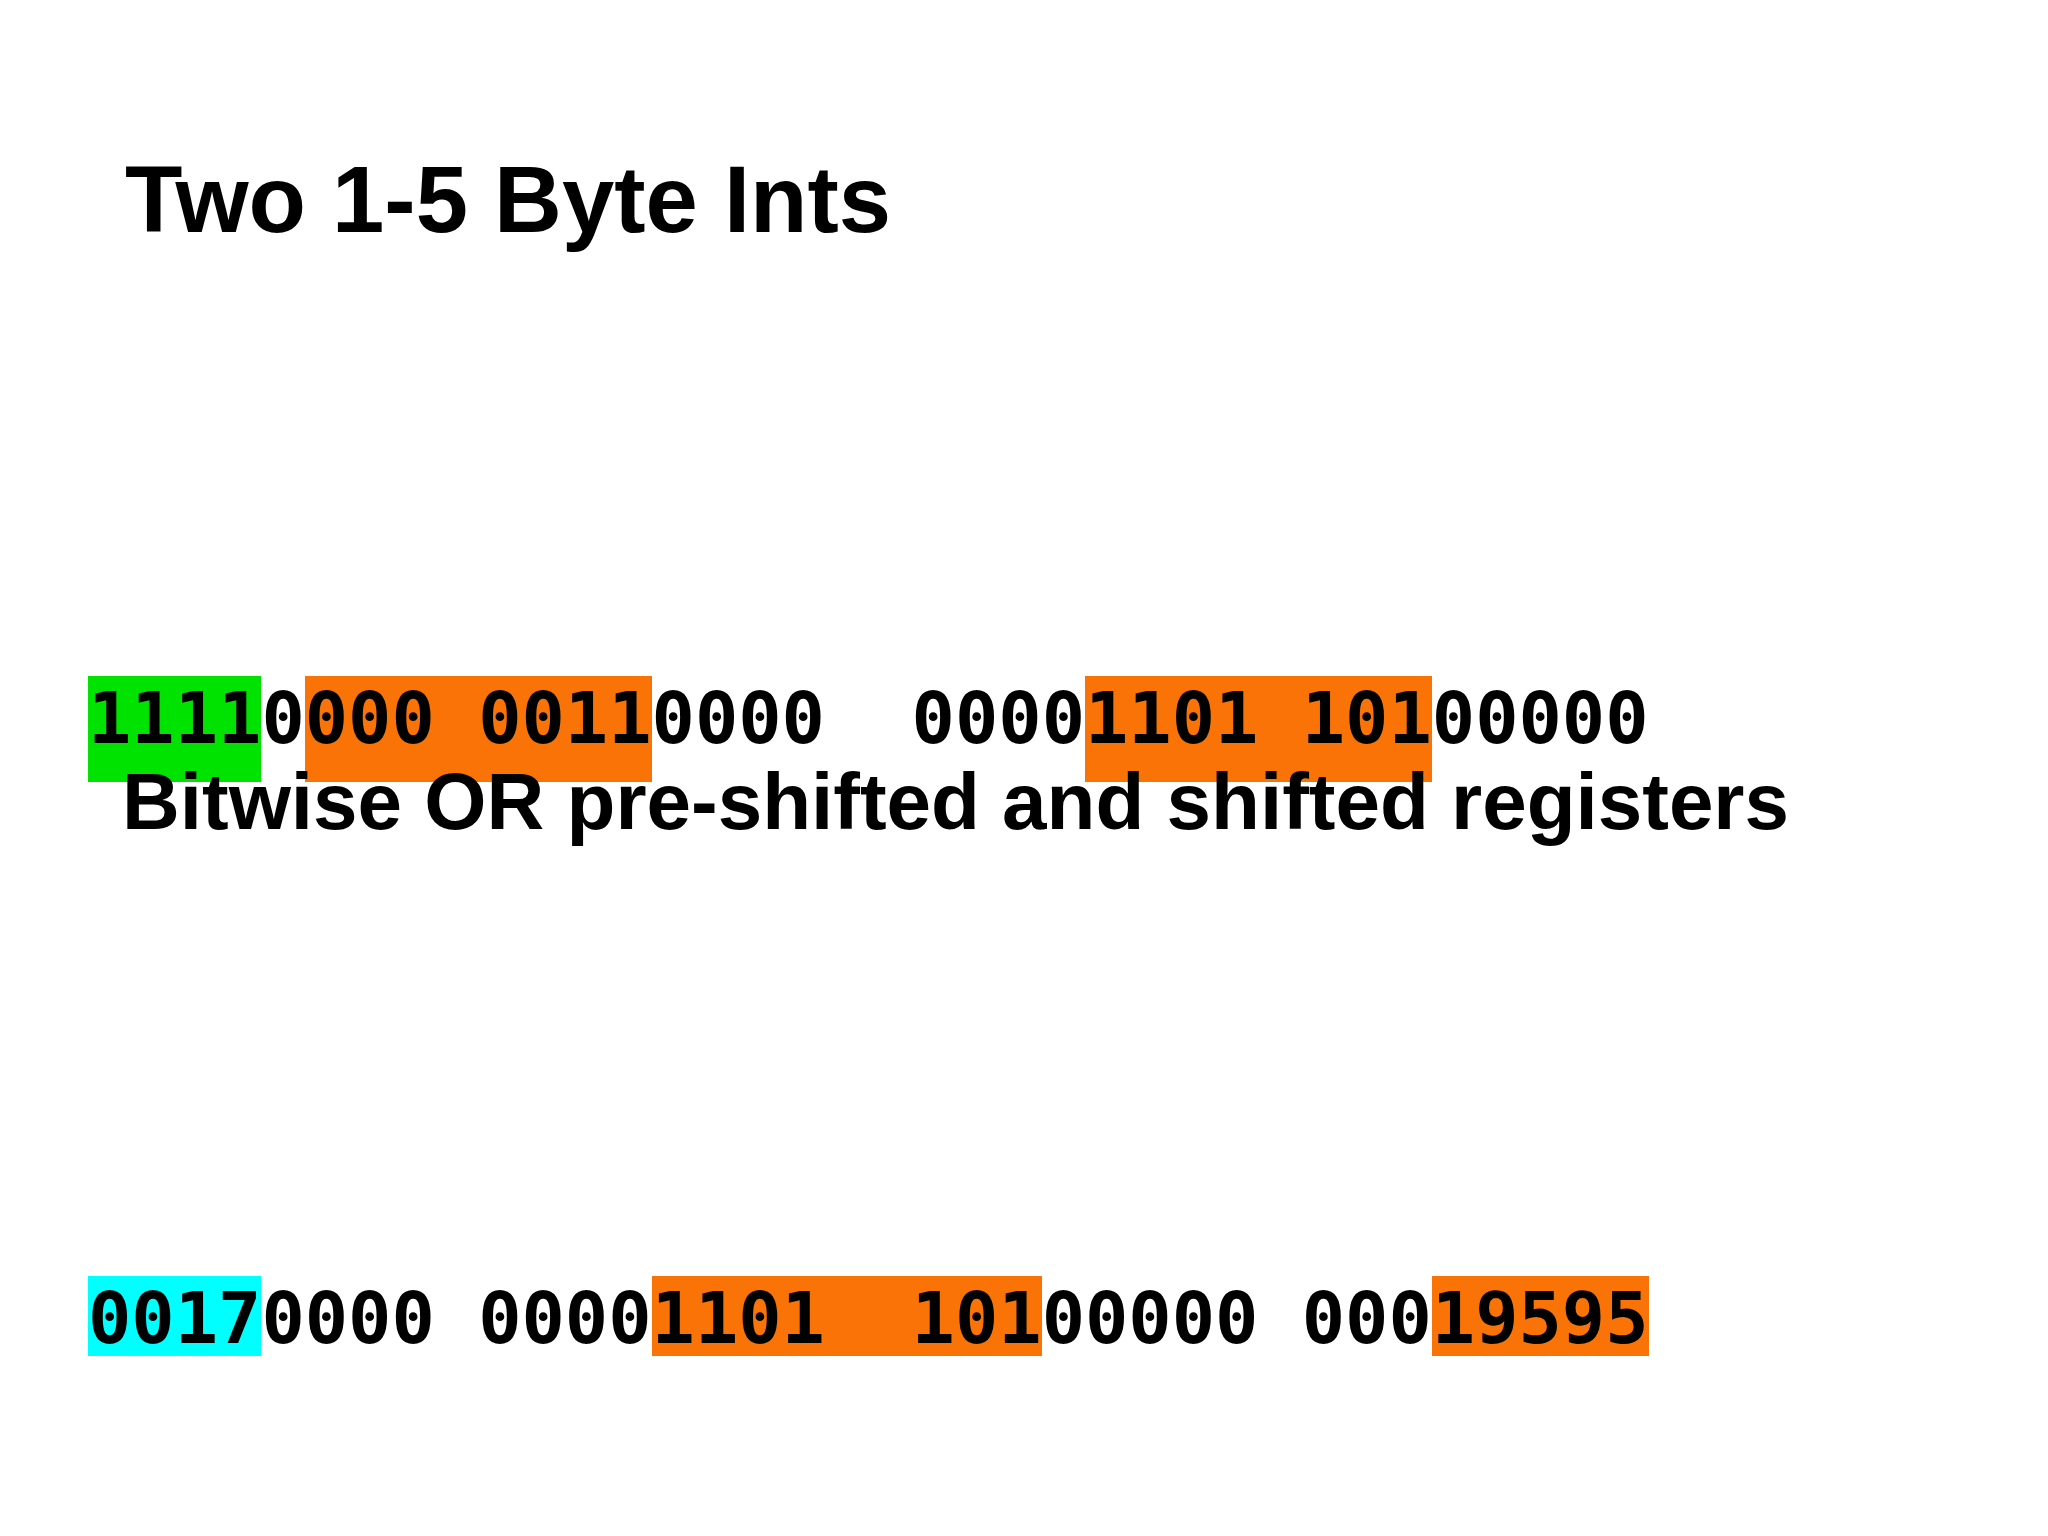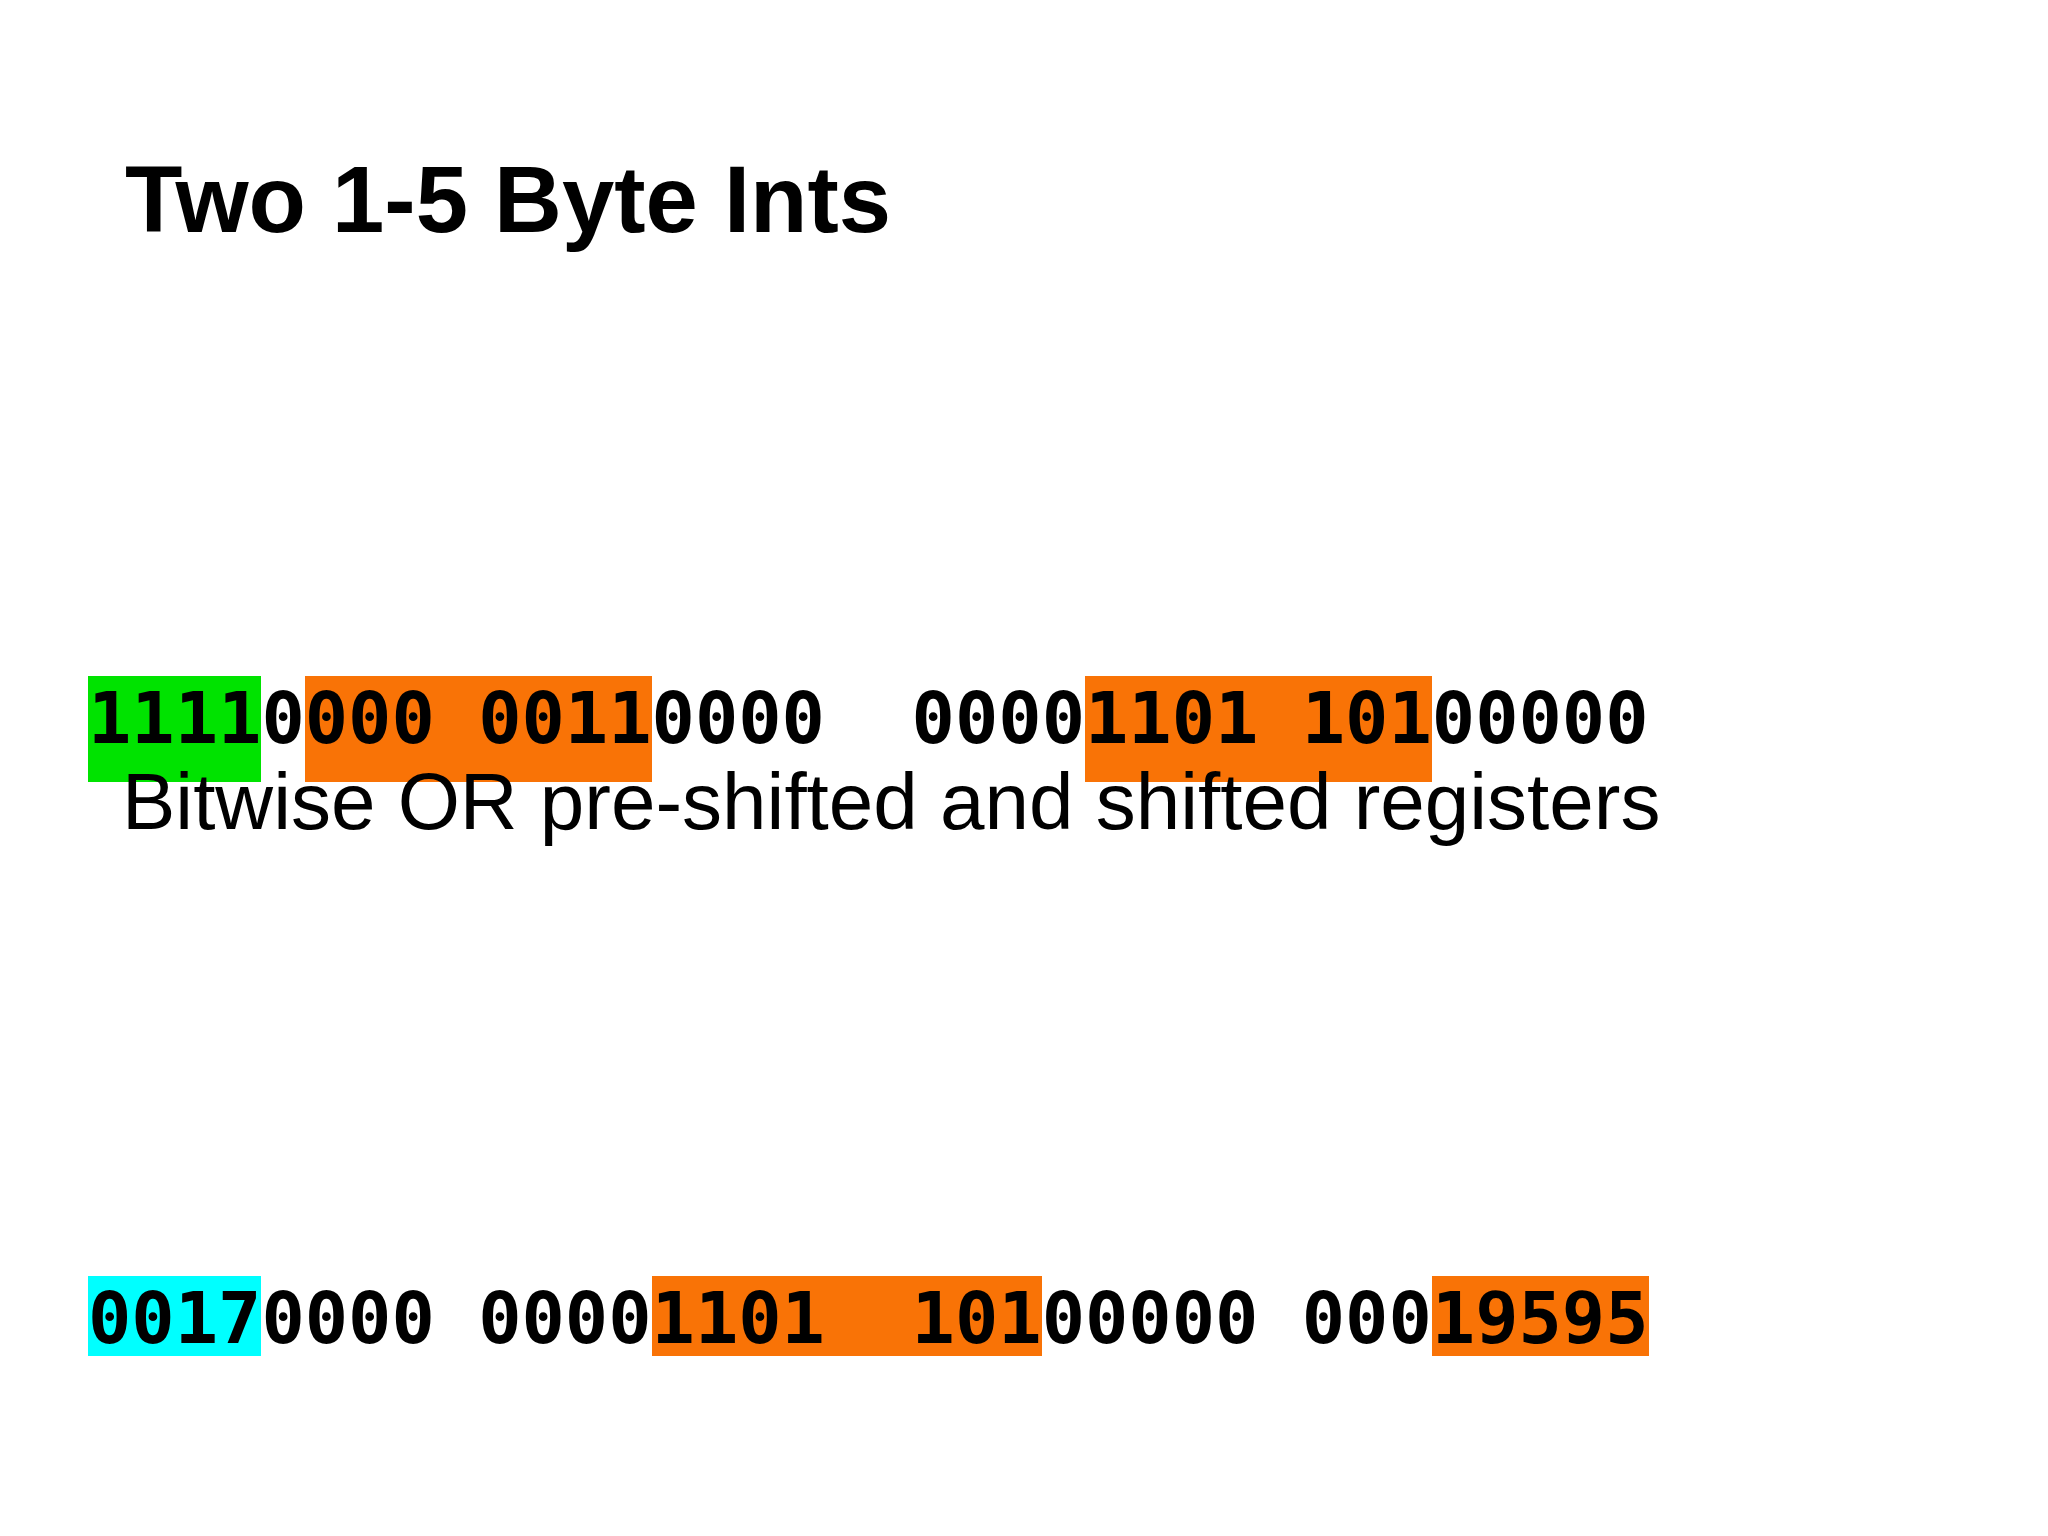--- a/index.html
+++ b/index.html
@@ -23,21 +23,21 @@
     font-size: 94px;
     font-weight: bold;
     letter-spacing: 0;
     white-space: pre;
   }
   .caption {
     position: absolute;
     left: 122px;
     top: 756px;
     font-size: 80px;
-    font-weight: normal;
+    font-weight: bold;
     white-space: pre;
   }
   .register-block {
     position: absolute;
     left: 88px;
     font-family: "DejaVu Sans Mono", monospace;
     font-size: 72px;
     line-height: 128px;
     white-space: pre;
     font-weight: bold;

